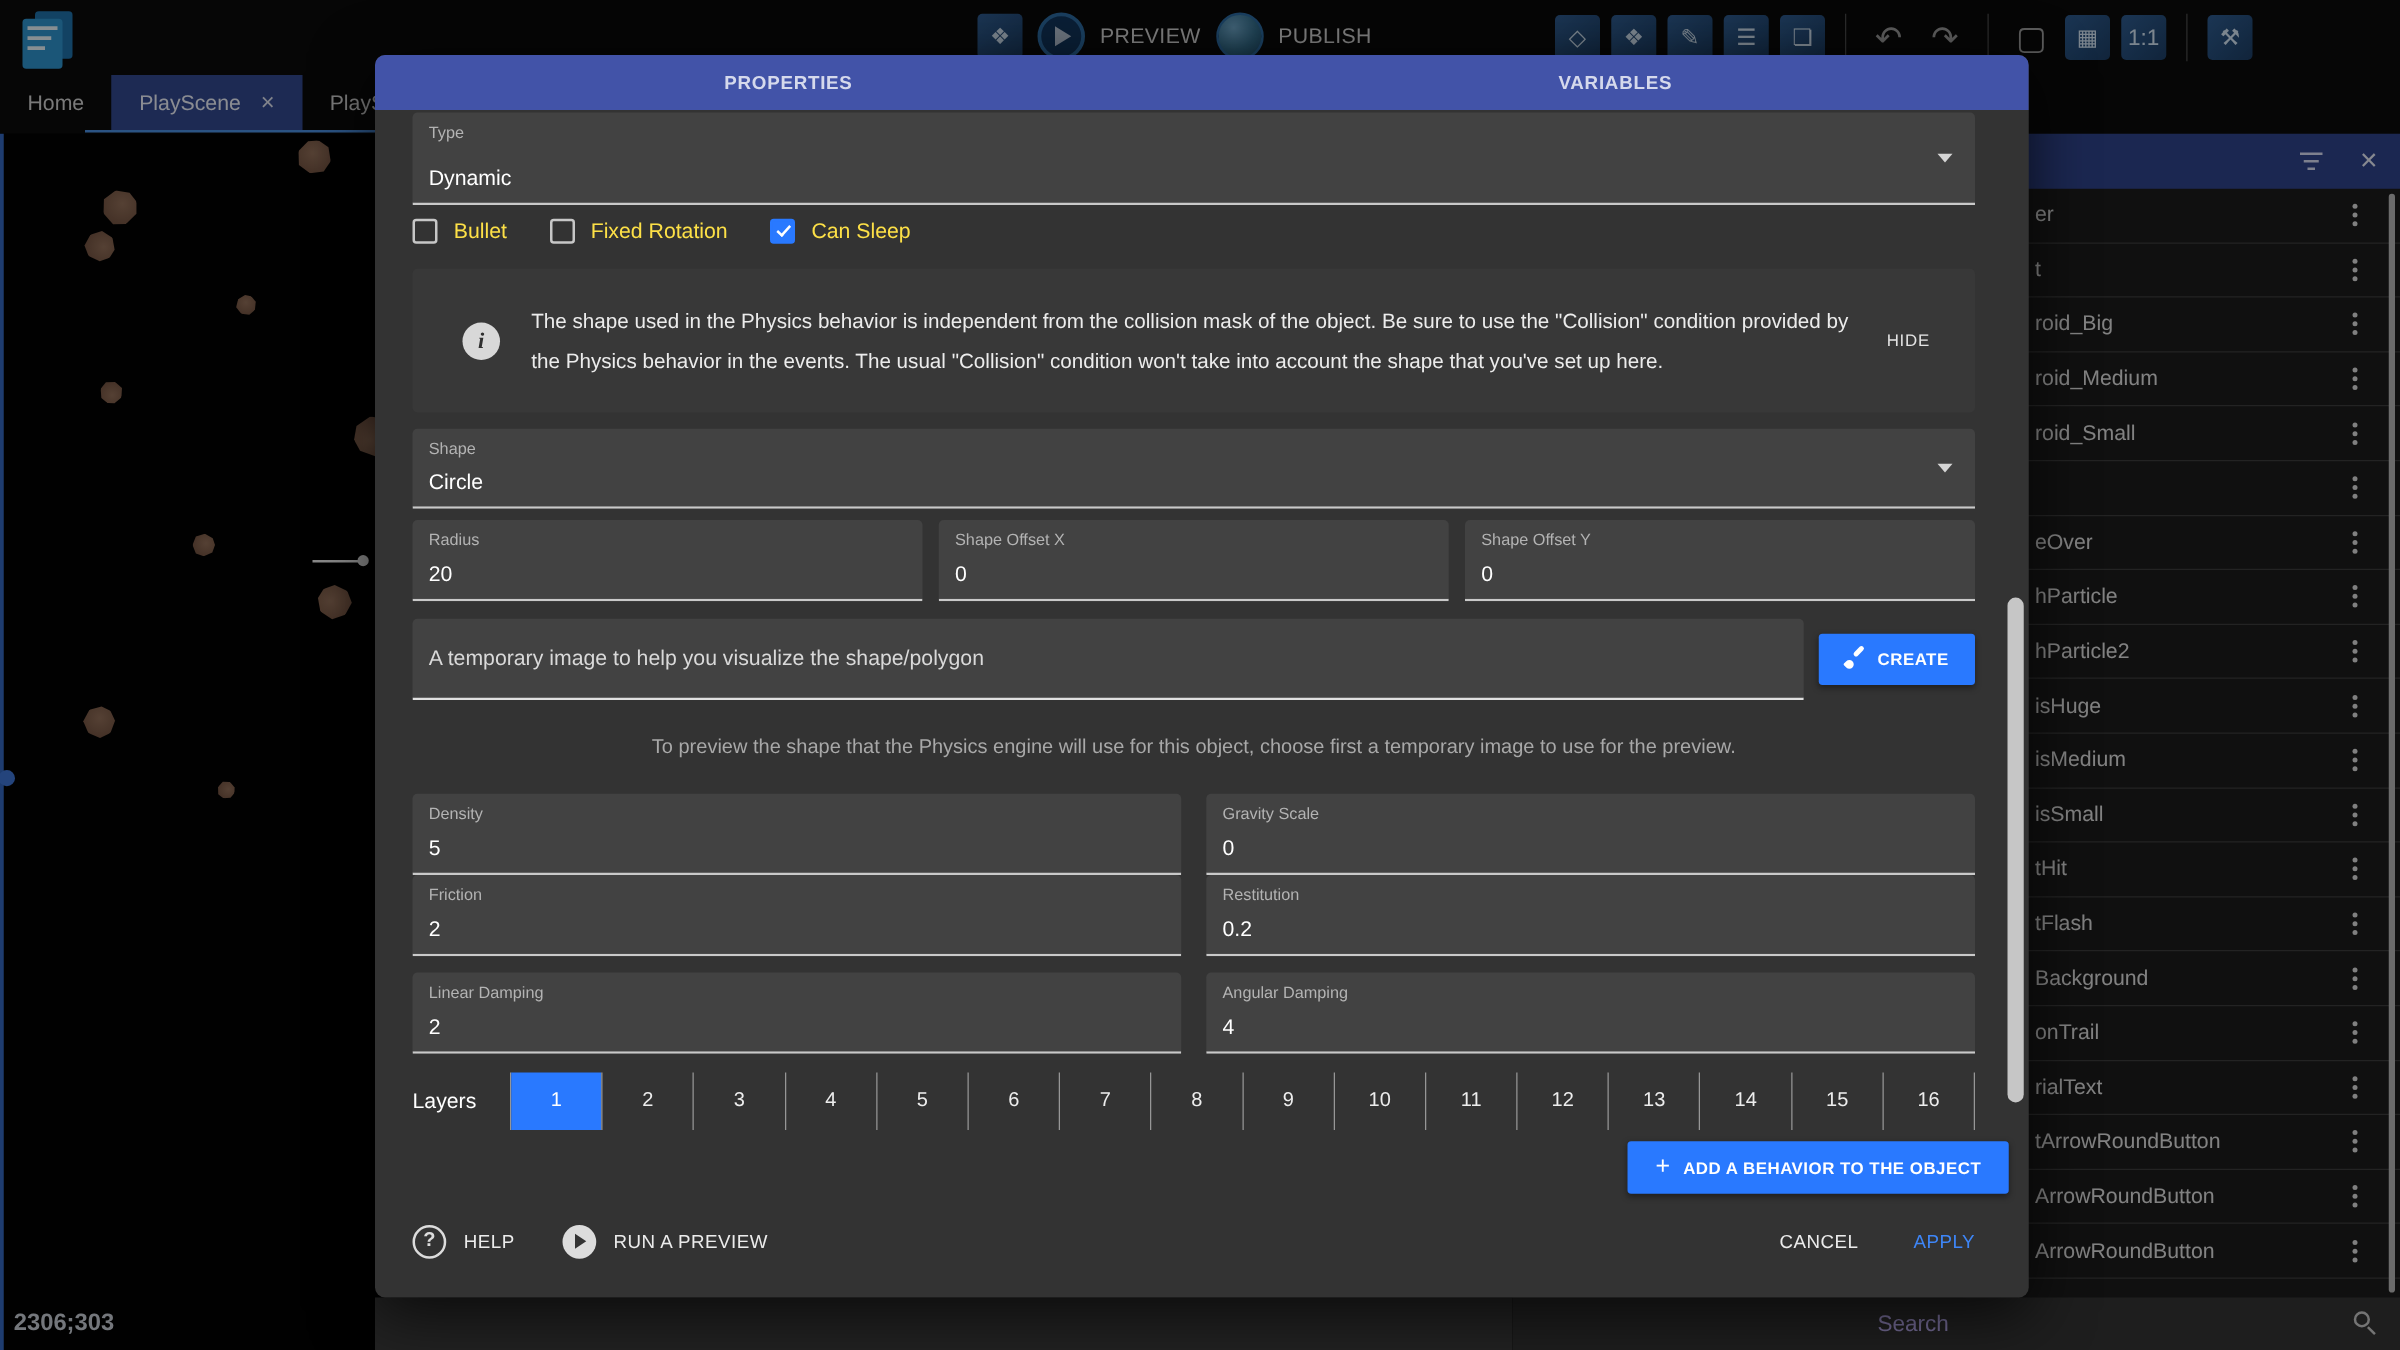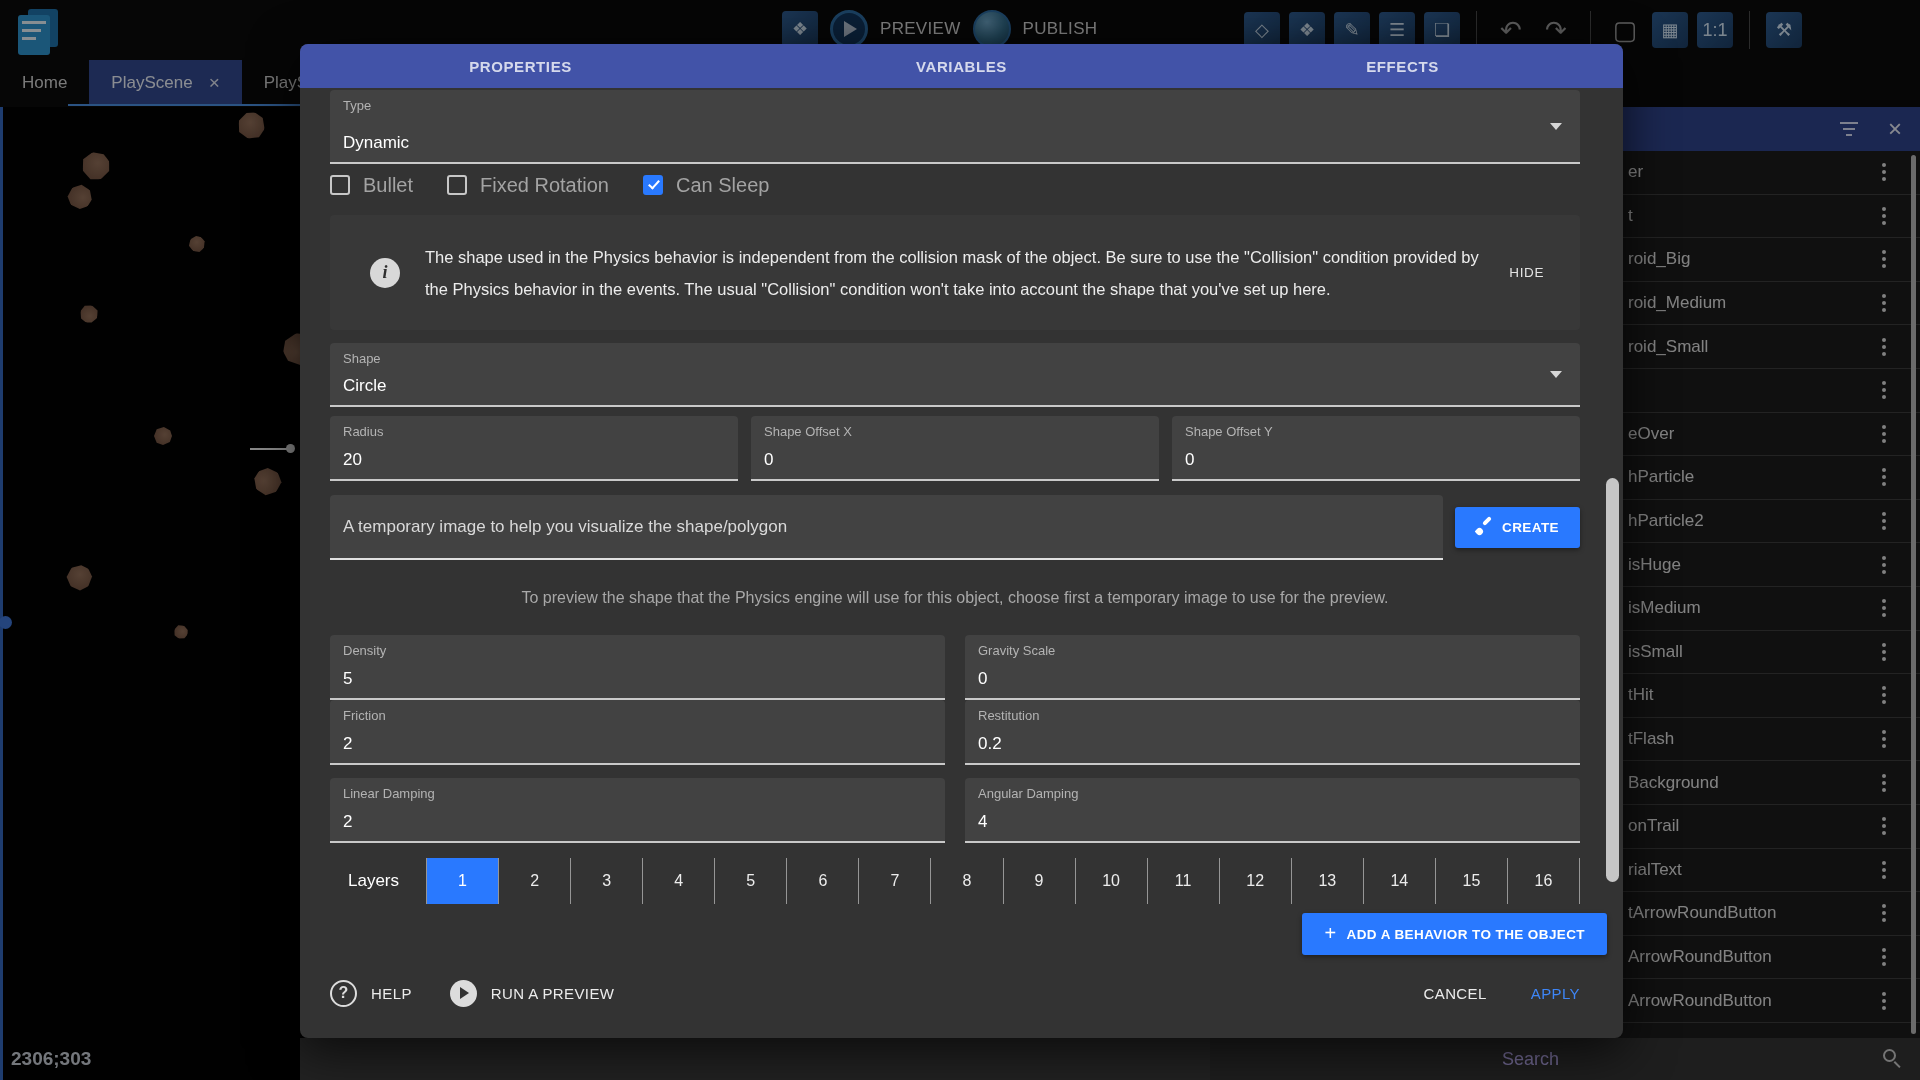--- a/index.html
+++ b/index.html
@@ -86,21 +86,21 @@
   .f-label { position: absolute; left: 13px; top: 8px; font-size: 13px; color: #b3b3b3; }
   .f-value { position: absolute; left: 13px; bottom: 9px; font-size: 17px; color: #ffffff; }
   .caret { position: absolute; right: 18px; top: 50%; margin-top: -3px; width: 0; height: 0;
            border-left: 6px solid transparent; border-right: 6px solid transparent; border-top: 7px solid #d6d6d6; }
 
   .cb-row { margin-top: 6px; height: 30px; display: flex; align-items: center; }
   .cb-group { display: inline-flex; align-items: center; gap: 13px; margin-right: 34px; cursor: pointer; }
   .cb-box { width: 20px; height: 20px; border: 2px solid #c7c7c7; border-radius: 3px; position: relative; }
   .cb-box.checked { border-color: #2979ff; background: #2979ff; }
   .cb-tick { position: absolute; left: 6px; top: 1px; width: 6px; height: 11px; border-right: 2px solid #fff; border-bottom: 2px solid #fff; transform: rotate(42deg); }
-  .cb-label { font-size: 20px; color: #a3a3a3; }
+  .cb-label { font-size: 17px; color: #fde047; }
 
   .info-box { margin-top: 15px; height: 115px; background: #383838; border-radius: 4px; display: flex; align-items: center; padding: 0 36px 0 40px; }
   .info-icon { flex: none; width: 30px; height: 30px; border-radius: 50%; background: #d8d8d8; color: #2f2f2f;
                display: inline-flex; align-items: center; justify-content: center; font-size: 18px; font-weight: 700; font-family: "Liberation Serif", serif; font-style: italic; }
   .info-text { margin-left: 25px; width: 1070px; font-size: 16.5px; line-height: 32px; color: #ececec; }
   .hide-btn { margin-left: auto; font-size: 13.5px; letter-spacing: .6px; color: #e3e3e3; cursor: pointer; }
 
   .row { display: flex; justify-content: space-between; }
   .row.three { margin-top: 9px; gap: 13px; }
   .row.three .field { flex: 1; }
@@ -114,21 +114,21 @@
   .blue-btn { display: inline-flex; align-items: center; justify-content: center; gap: 10px; background: #2979ff; border: none;
               color: #fff; font-family: "Liberation Sans", sans-serif; font-size: 13.5px; font-weight: 700; letter-spacing: .4px;
               border-radius: 3px; cursor: pointer; box-shadow: 0 2px 5px rgba(0,0,0,.4); }
   .create { width: 125px; height: 41px; flex: none; }
   .brush { position: relative; width: 16px; height: 16px; }
   .brush::before { content: ""; position: absolute; left: 6px; top: -1px; width: 10px; height: 4px; background: #fff; border-radius: 2px; transform: rotate(-45deg); }
   .brush::after { content: ""; position: absolute; left: 0px; top: 8px; width: 7px; height: 7px; background: #fff; border-radius: 1px 4px 4px 4px; transform: rotate(-45deg); }
 
   .hint { margin-top: 29px; height: 20px; text-align: center; font-size: 16px; color: #a8a8a8; }
 
-  .layers-row { margin-top: 13px; height: 50px; display: flex; align-items: center; margin-left: 18px; }
+  .layers-row { margin-top: 13px; height: 50px; display: flex; align-items: center; }
   .layers-label { width: 78px; font-size: 17px; color: #fff; }
   .layer-cells { flex: 1; display: flex; height: 46px; border-left: 1px solid #969696; border-right: 1px solid #969696; }
   .layer-cell { flex: 1; display: flex; align-items: center; justify-content: center; font-size: 16px; color: #ededed;
                 border-left: 1px solid #969696; cursor: pointer; }
   .layer-cell:first-child { border-left: none; }
   .layer-cell.selected { background: #2979ff; color: #fff; }
 
   .add-row { margin-top: 7px; margin-right: -27px; text-align: right; }
   .add { height: 42px; padding: 0 22px; }
   .plus { font-size: 20px; font-weight: 400; margin-top: -2px; }
@@ -393,21 +393,20 @@
     <span class="mag"></span>
   </div>
 </div>
 
 <div class="dim"></div>
 
 <div class="dialog">
   <div class="dlg-tabs">
       <div class="dlg-tab">PROPERTIES</div>
       <div class="dlg-tab">VARIABLES</div>
-      <div class="dlg-tab">EFFECTS</div>
     </div>
   <div class="dlg-body">
 
     <div class="field tall">
       <span class="f-label">Type</span>
       <span class="f-value">Dynamic</span>
       <span class="caret"></span>
     </div>
 
     <div class="cb-row">

